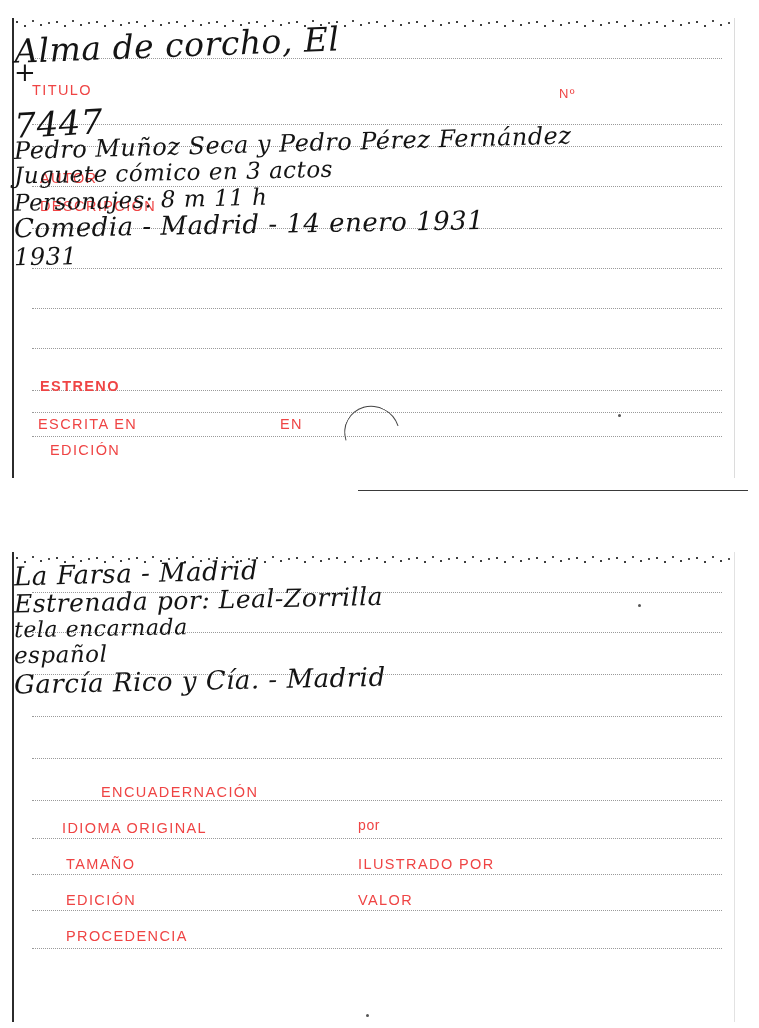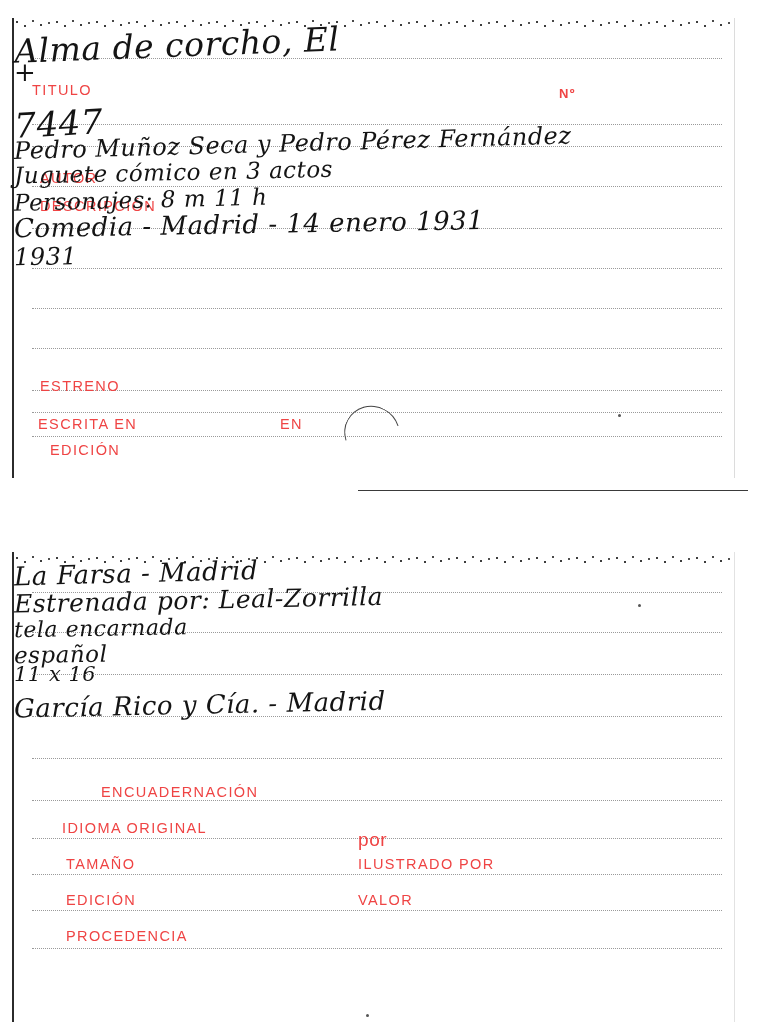--- a/index.html
+++ b/index.html
@@ -127,32 +127,32 @@
   <div class="rule" style="top:250px; width:690px;"></div>
   <div class="rule" style="top:290px; width:690px;"></div>
   <div class="rule" style="top:330px; width:690px;"></div>
   <div class="rule" style="top:372px; width:690px;"></div>
   <div class="rule" style="top:394px; width:690px;"></div>
   <div class="rule" style="top:418px; width:690px;"></div>
 
   <div class="field-label" style="left:18px; top:64px;">TITULO</div>
   <div class="hw" style="left:110px; top:38px; font-size:33px; transform:rotate(-2.2deg);">Alma de corcho, El</div>
   <div class="hw" style="left:505px; top:50px; font-size:26px;">+</div>
-  <div class="field-label" style="left:545px; top:68px; font-size:13px;font-weight:bold;">Nº</div>
+  <div class="field-label" style="left:545px; top:68px; font-size:13px;">Nº</div>
   <div class="hw" style="left:585px; top:48px; font-size:34px; transform:rotate(-3deg);">7447</div>
 
   <div class="field-label" style="left:26px; top:152px;text-align:center;">AUTOR</div>
   <div class="hw" style="left:104px; top:126px; font-size:24px; transform:rotate(-1.6deg);">Pedro Muñoz Seca y Pedro Pérez Fernández</div>
 
   <div class="field-label" style="left:26px; top:180px;">DESCRIPCIÓN</div>
   <div class="hw" style="left:166px; top:168px; font-size:23px; transform:rotate(-1.2deg);">Juguete cómico en 3 actos</div>
 
   <div class="hw" style="left:178px; top:272px; font-size:23px; transform:rotate(-1.4deg);">Personajes: 8 m 11 h</div>
 
-  <div class="field-label" style="left:26px; top:360px;">ESTRENO</div>
+  <div class="field-label" style="left:26px; top:360px;font-weight:bold;">ESTRENO</div>
   <div class="hw" style="left:126px; top:340px; font-size:26px; transform:rotate(-1deg);">Comedia - Madrid - 14 enero 1931</div>
 
   <div class="field-label" style="left:24px; top:398px;">ESCRITA EN</div>
   <div class="field-label" style="left:266px; top:398px;">EN</div>
   <div class="hw" style="left:330px; top:392px; font-size:22px;"></div>
 
   <div class="field-label" style="left:36px; top:424px;">EDICIÓN</div>
   <div class="hw" style="left:160px; top:418px; font-size:24px; transform:rotate(-1deg);">1931</div>
 
   <div class="swirl" style="left:330px; top:388px; width:54px; height:52px; transform:rotate(28deg);"></div>
@@ -177,24 +177,23 @@
 
 
   <div class="hw" style="left:36px; top:82px; font-size:26px; transform:rotate(-1.5deg);">La Farsa - Madrid</div>
   <div class="hw" style="left:124px; top:144px; font-size:25px; transform:rotate(-1.2deg);">Estrenada por: Leal-Zorrilla</div>
 
   <div class="field-label" style="left:48px; top:232px;margin-left:39px;">ENCUADERNACIÓN</div>
   <div class="hw" style="left:254px; top:222px; font-size:22px; transform:rotate(-1deg);">tela encarnada</div>
 
   <div class="field-label" style="left:48px; top:268px;text-align:center;">IDIOMA ORIGINAL</div>
   <div class="hw" style="left:228px; top:258px; font-size:23px; transform:rotate(-1deg);">español</div>
-  <div class="field-label" style="left:344px; top:277px; font-size:19px; letter-spacing:0.6px;">por</div>
+  <div class="field-label" style="left:344px; top:265px; font-size:14px; letter-spacing:0.6px;">por</div>
 
   <div class="field-label" style="left:52px; top:304px;">TAMAÑO</div>
-  <div class="hw" style="left:204px; top:298px; font-size:21px;">11 x 16</div>
   <div class="field-label" style="left:344px; top:304px;">ILUSTRADO POR</div>
 
   <div class="field-label" style="left:52px; top:340px;">EDICIÓN</div>
   <div class="field-label" style="left:344px; top:340px;text-align:center;">VALOR</div>
 
   <div class="field-label" style="left:52px; top:376px;">PROCEDENCIA</div>
   <div class="hw" style="left:212px; top:364px; font-size:26px; transform:rotate(-1.2deg);">García Rico y Cía. - Madrid</div>
 
   <div class="speck" style="left:624px; top:52px; width:3px; height:3px;"></div>
   <div class="speck" style="left:352px; top:462px; width:3px; height:3px;"></div>

